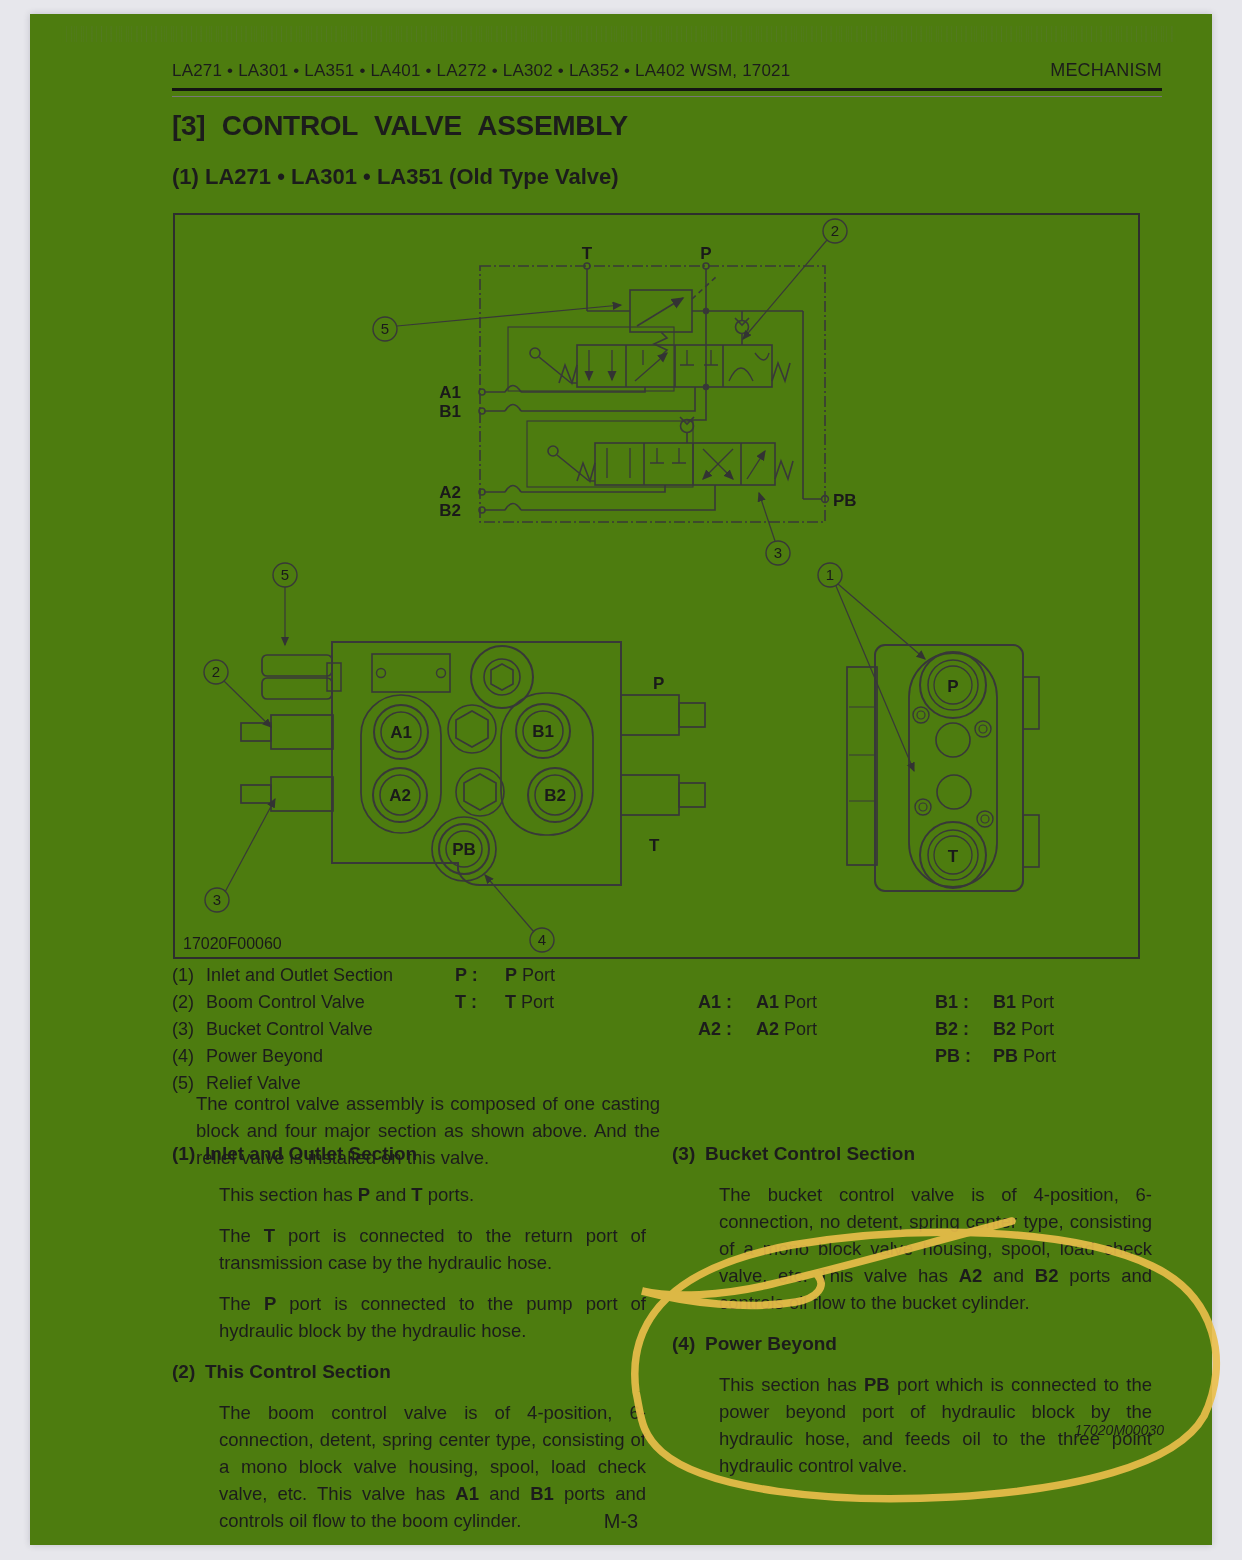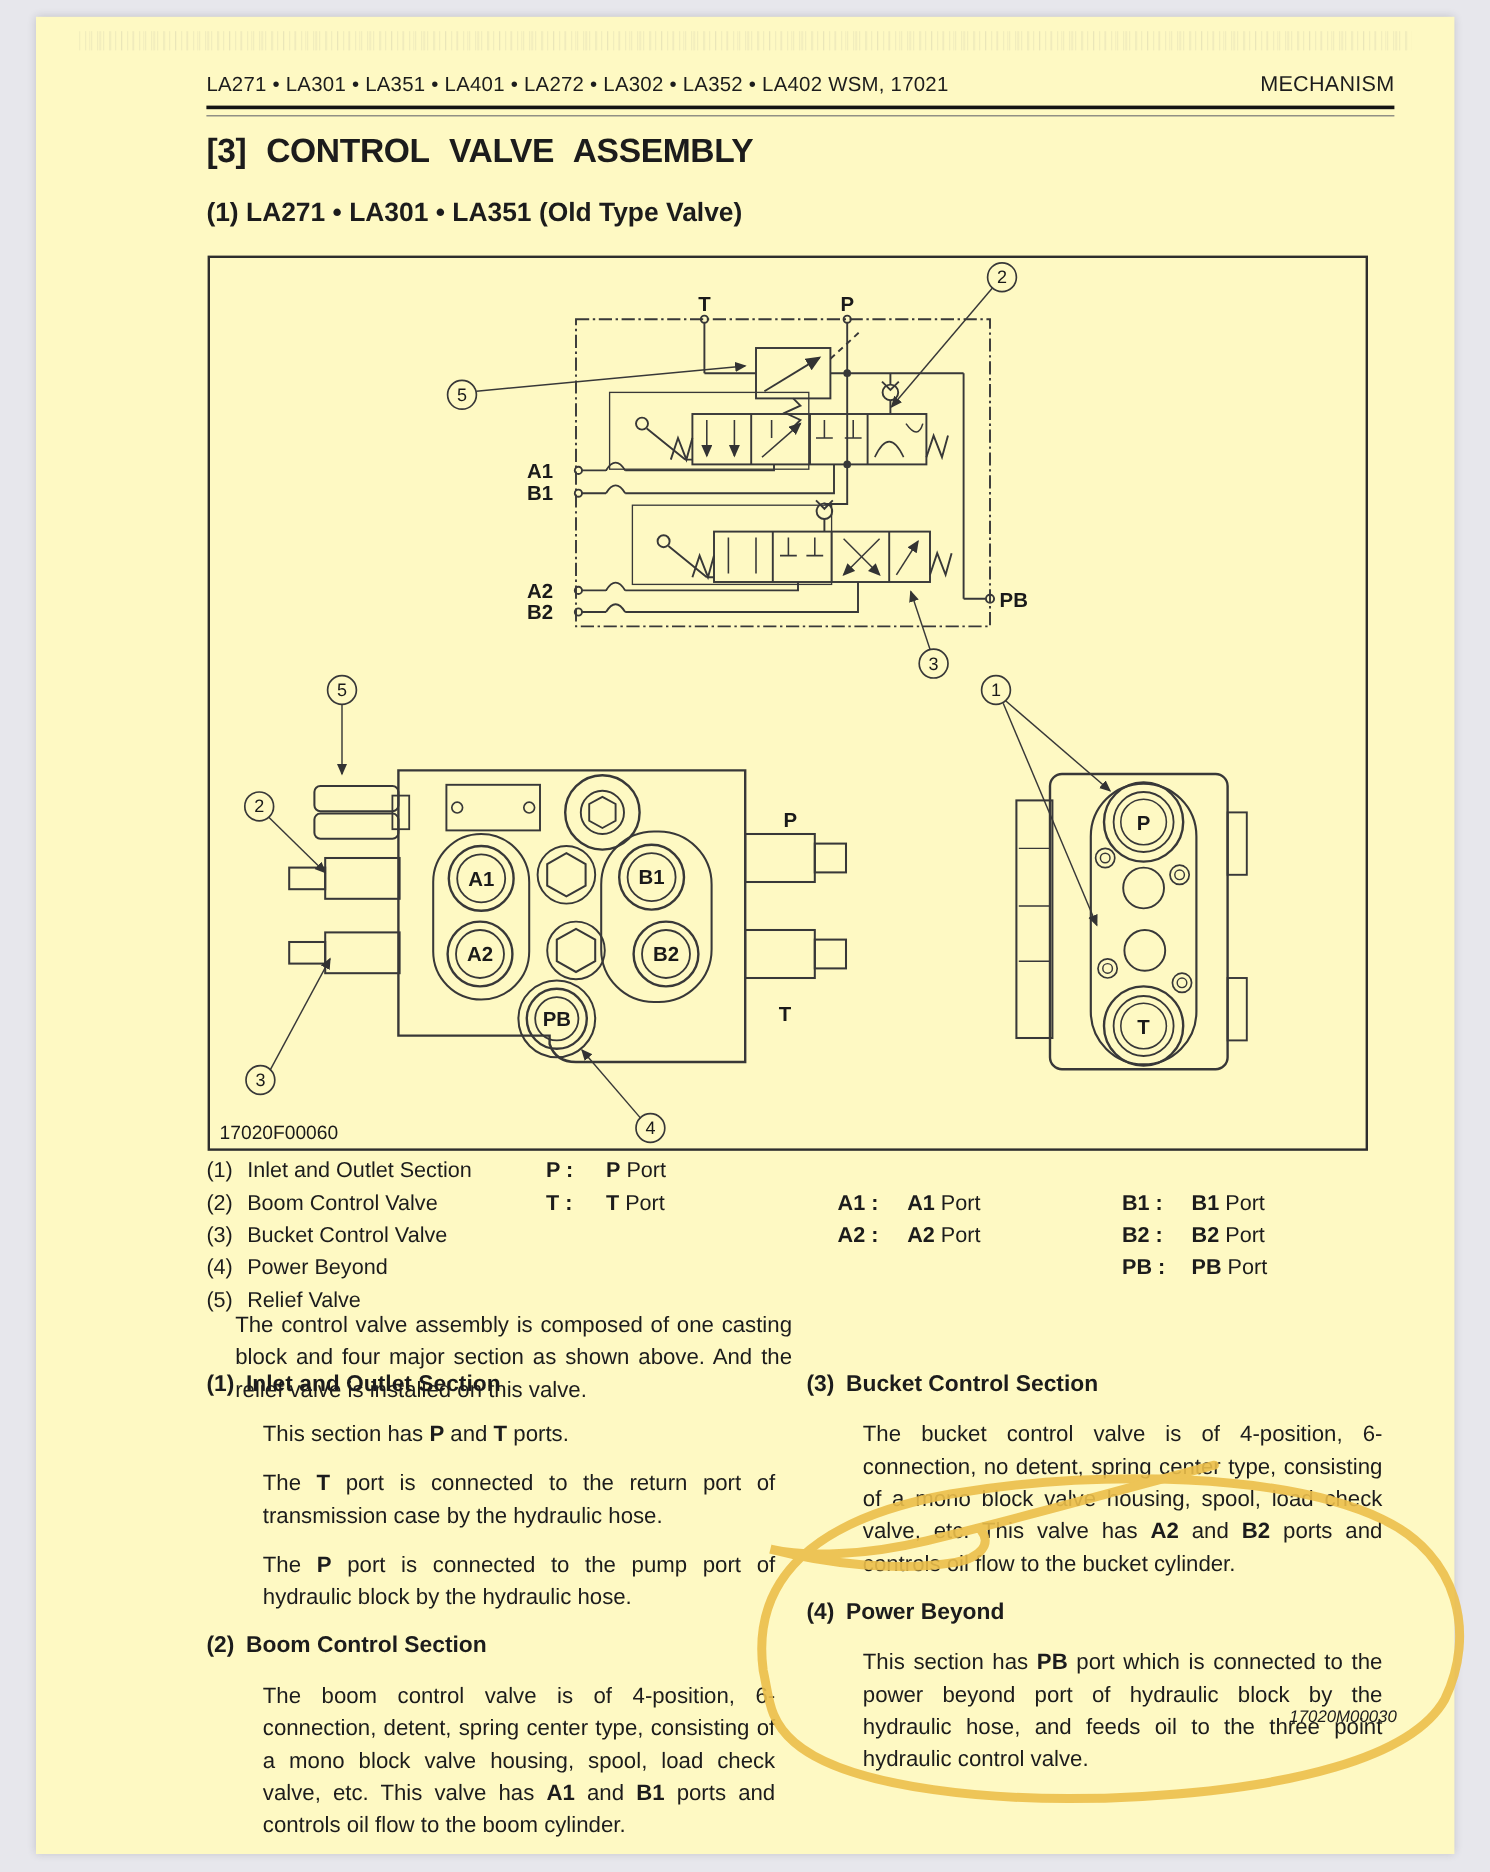--- a/index.html
+++ b/index.html
@@ -1,18 +1,18 @@
 <!DOCTYPE html>
 <html><head>
 <meta charset="utf-8">
 <style>
   html,body{margin:0;padding:0;}
   body{width:1242px;height:1560px;background:#e7e7ec;font-family:"Liberation Sans",sans-serif;color:#1c1c1c;position:relative;overflow:hidden;}
   #screen{position:absolute;inset:0;}
-  .page{position:absolute;left:30px;top:14px;width:1182px;height:1531px;background:#fef9c3;box-shadow:0 0 7px rgba(40,40,60,.20);}
+  .page{position:absolute;left:30px;top:14px;width:1182px;height:1531px;background:#4d7c0f;box-shadow:0 0 7px rgba(40,40,60,.20);}
   .noise{position:absolute;top:12px;left:36px;width:1110px;height:16px;opacity:.5;
     background-image:repeating-linear-gradient(90deg,rgba(110,110,125,.22) 0 1px,transparent 1px 5px),
                      repeating-linear-gradient(90deg,transparent 0 8px,rgba(110,110,125,.15) 8px 9px);
     background-size:100% 5px, 100% 11px;background-repeat:repeat;}
   .hdr{position:absolute;top:46px;left:142px;width:990px;display:flex;justify-content:space-between;align-items:baseline;font-size:17px;letter-spacing:.2px;}
   .hdr .right{font-size:18px;}
   .rule{position:absolute;top:74px;left:142px;width:990px;height:5px;border-top:3px solid #141414;border-bottom:1px solid #777;}
   .title{position:absolute;top:96px;left:142px;font-size:28px;font-weight:bold;letter-spacing:-.3px;word-spacing:9px;}
   .subtitle{position:absolute;top:150px;left:142px;font-size:22px;font-weight:bold;}
   .figbox{position:absolute;left:143px;top:199px;width:963px;height:742px;border:2px solid #2e2e2e;}
@@ -262,32 +262,33 @@
       <div class="row" style="left:763px;top:54px"><span class="lkey w">PB :</span><span class="b">PB</span><span> Port</span></div>
     </div>
 
     <div class="intro">The control valve assembly is composed of one casting block and four major section as shown above. And the relief valve is installed on this valve.</div>
 
     <div class="col left">
       <div class="shead"><span class="n">(1)</span><span>Inlet and Outlet Section</span></div>
       <p><span>This section has </span><b>P</b><span> and </span><b>T</b><span> ports.</span></p>
       <p><span>The </span><b>T</b><span> port is connected to the return port of transmission case by the hydraulic hose.</span></p>
       <p><span>The </span><b>P</b><span> port is connected to the pump port of hydraulic block by the hydraulic hose.</span></p>
-      <div class="shead"><span class="n">(2)</span><span>Boom Control Section</span></div>
+      <div class="shead"><span class="n">(2)</span><span>This Control Section</span></div>
       <p><span>The boom control valve is of 4-position, 6-connection, detent, spring center type, consisting of a mono block valve housing, spool, load check valve, etc.  This valve has </span><b>A1</b><span> and </span><b>B1</b><span> ports and controls oil flow to the boom cylinder.</span></p>
     </div>
 
     <div class="col right">
       <div class="shead"><span class="n">(3)</span><span>Bucket Control Section</span></div>
       <p><span>The bucket control valve is of 4-position, 6-connection, no detent, spring center type, consisting of a mono block valve housing, spool, load check valve, etc.  This valve has </span><b>A2</b><span> and </span><b>B2</b><span> ports and controls oil flow to the bucket cylinder.</span></p>
       <div class="shead"><span class="n">(4)</span><span>Power Beyond</span></div>
       <p><span>This section has </span><b>PB</b><span> port which is connected to the power beyond port of hydraulic block by the hydraulic hose, and feeds oil to the three point hydraulic control valve.</span></p>
     </div>
 
     <div class="doccode">17020M00030</div>
+    <div class="pageno">M-3</div>
   </div>
 
   <svg class="anno" viewBox="0 0 1242 1560" width="1242" height="1560">
     <g fill="none" stroke-width="7.5" stroke-linecap="round" opacity="0.9">
       <path d="M636,1392 C626,1316 678,1266 792,1245 C918,1224 1072,1228 1152,1266 C1216,1296 1230,1362 1204,1416 C1176,1466 1072,1490 952,1497 C830,1504 706,1490 662,1452 C640,1433 641,1414 636,1392 Z" stroke="#ecbf4b"></path>
       <path d="M1012,1221 C928,1243 840,1268 772,1284 C722,1296 672,1298 642,1291 C688,1303 748,1310 796,1302 C818,1298 826,1286 818,1276" stroke="#ecbf4b"></path>
     </g>
   </svg>
 </div>
 

